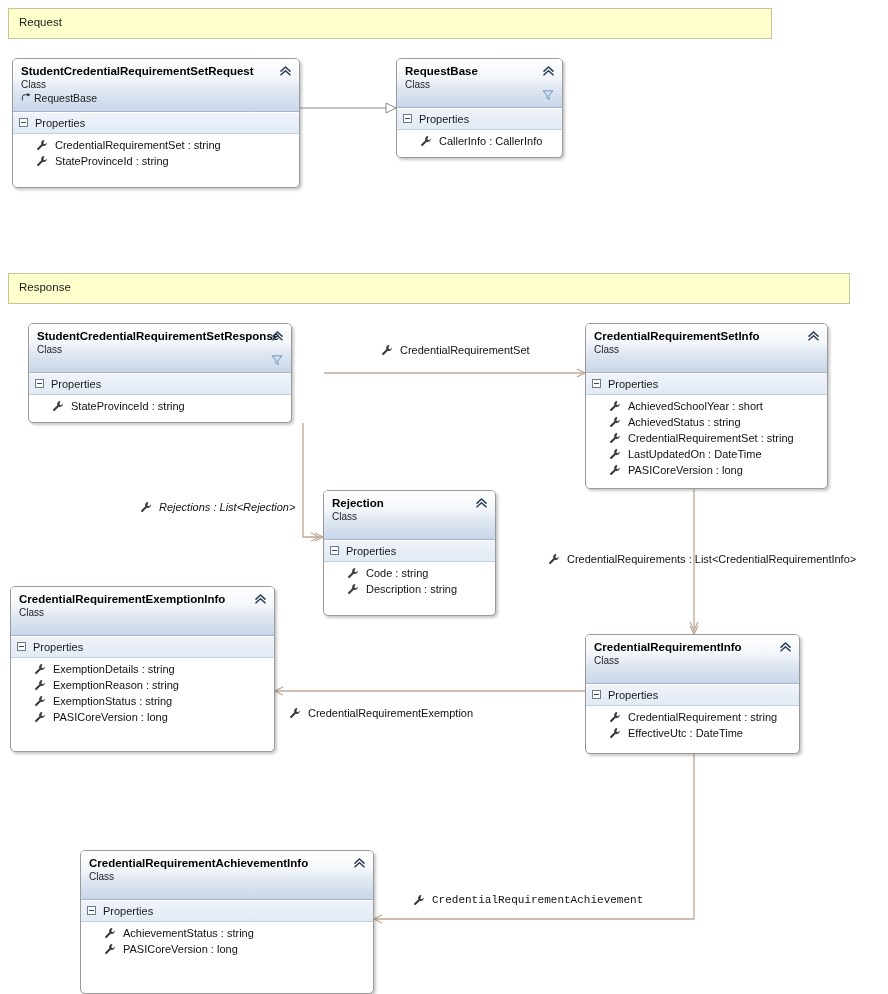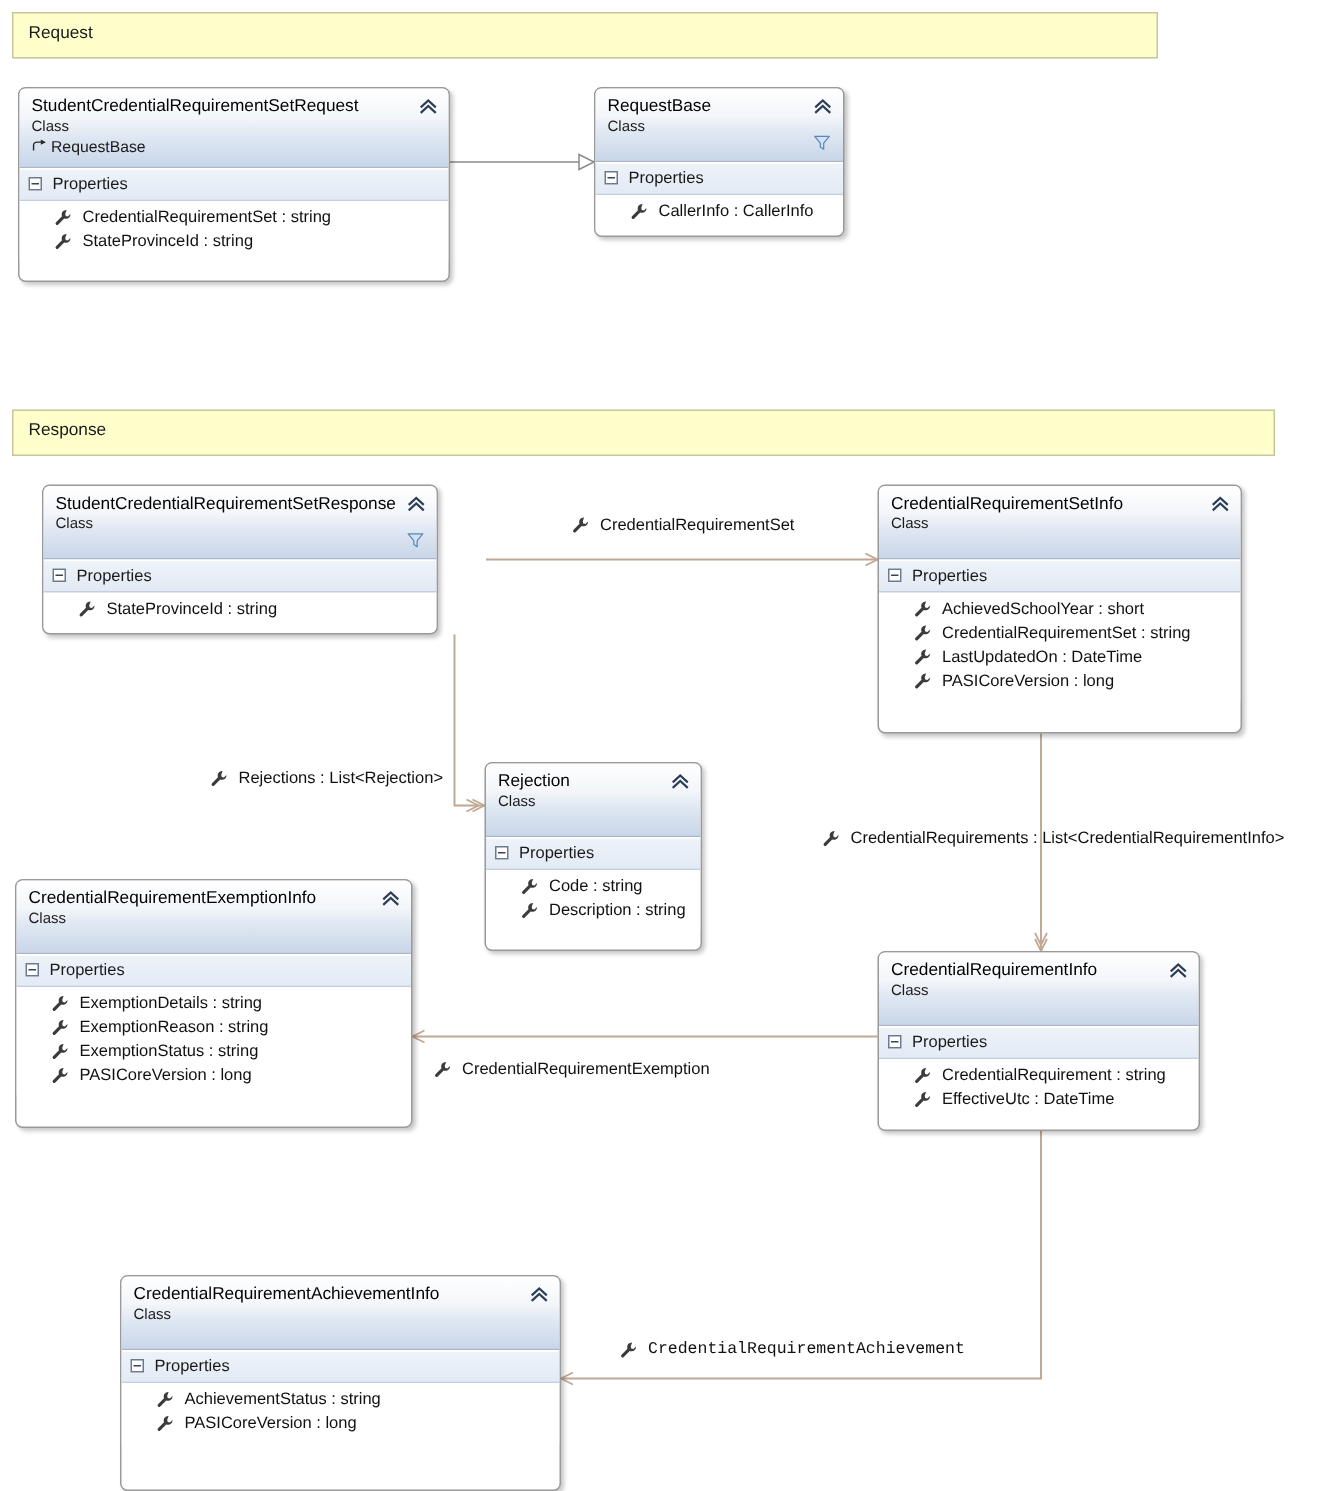--- a/index.html
+++ b/index.html
@@ -44,21 +44,21 @@
     overflow: hidden;
   }
   .uml-header {
     position: relative;
     box-sizing: border-box;
     padding: 5px 26px 6px 8px;
     background: linear-gradient(to bottom, #ffffff 0%, #f3f6fa 38%, #dfe7f2 62%, #c9d6e9 100%);
     border-bottom: 1px solid #a8b6cb;
   }
   .uml-name {
-    font-weight: normal;
+    font-weight: bold;
     font-size: 11.5px;
     color: #000000;
     line-height: 14px;
     white-space: nowrap;
   }
   .uml-stereotype {
     font-size: 10px;
     color: #1c1c1c;
     line-height: 13px;
     white-space: nowrap;
@@ -295,30 +295,33 @@
         <div class="uml-stereotype">Class</div>
         <div class="uml-header-pad"></div>
       </div>
       <div class="compartment-title"><span class="expander"></span><span>Properties</span></div>
       <div class="members">
         <div class="member"><svg class="wrench" viewBox="0 0 16 16">
             <path d="M11.2 1.4a4 4 0 0 0-4.1 5.5L1.8 12.2a1.4 1.4 0 0 0 2 2l5.3-5.3a4 4 0 0 0 5.5-4.1l-2.2 2.2-2-0.4-0.4-2z" fill="#3c3c3c"></path>
           </svg><span>AchievedSchoolYear : short</span></div>
         <div class="member"><svg class="wrench" viewBox="0 0 16 16">
             <path d="M11.2 1.4a4 4 0 0 0-4.1 5.5L1.8 12.2a1.4 1.4 0 0 0 2 2l5.3-5.3a4 4 0 0 0 5.5-4.1l-2.2 2.2-2-0.4-0.4-2z" fill="#3c3c3c"></path>
+          </svg><span>AchievedStatus : string</span></div>
+        <div class="member"><svg class="wrench" viewBox="0 0 16 16">
+            <path d="M11.2 1.4a4 4 0 0 0-4.1 5.5L1.8 12.2a1.4 1.4 0 0 0 2 2l5.3-5.3a4 4 0 0 0 5.5-4.1l-2.2 2.2-2-0.4-0.4-2z" fill="#3c3c3c"></path>
           </svg><span>CredentialRequirementSet : string</span></div>
         <div class="member"><svg class="wrench" viewBox="0 0 16 16">
             <path d="M11.2 1.4a4 4 0 0 0-4.1 5.5L1.8 12.2a1.4 1.4 0 0 0 2 2l5.3-5.3a4 4 0 0 0 5.5-4.1l-2.2 2.2-2-0.4-0.4-2z" fill="#3c3c3c"></path>
           </svg><span>LastUpdatedOn : DateTime</span></div>
         <div class="member"><svg class="wrench" viewBox="0 0 16 16">
             <path d="M11.2 1.4a4 4 0 0 0-4.1 5.5L1.8 12.2a1.4 1.4 0 0 0 2 2l5.3-5.3a4 4 0 0 0 5.5-4.1l-2.2 2.2-2-0.4-0.4-2z" fill="#3c3c3c"></path>
           </svg><span>PASICoreVersion : long</span></div>
       </div>
     </div>
-    <div class="uml-class" style="left: 323px; top: 508px; width: 145px; height: 126px;">
+    <div class="uml-class" style="left: 323px; top: 490px; width: 173px; height: 126px;">
       <div class="uml-header">
         <svg class="chevron" viewBox="0 0 16 16">
           <path d="M2.5 7.5 L8 2.5 L13.5 7.5" fill="none" stroke="#2c3e55" stroke-width="1.8" stroke-linecap="square"></path>
           <path d="M2.5 12 L8 7 L13.5 12" fill="none" stroke="#2c3e55" stroke-width="1.8" stroke-linecap="square"></path>
         </svg>
         <div class="uml-name">Rejection</div>
         <div class="uml-stereotype">Class</div>
         <div class="uml-header-pad"></div>
       </div>
       <div class="compartment-title"><span class="expander"></span><span>Properties</span></div>
@@ -396,21 +399,21 @@
             <path d="M11.2 1.4a4 4 0 0 0-4.1 5.5L1.8 12.2a1.4 1.4 0 0 0 2 2l5.3-5.3a4 4 0 0 0 5.5-4.1l-2.2 2.2-2-0.4-0.4-2z" fill="#3c3c3c"></path>
           </svg><span>PASICoreVersion : long</span></div>
       </div>
     </div>
   </div>
 
 <div id="labels-host">
     <div class="assoc-label" style="left: 381px; top: 343px;"><svg class="wrench" viewBox="0 0 16 16">
         <path d="M11.2 1.4a4 4 0 0 0-4.1 5.5L1.8 12.2a1.4 1.4 0 0 0 2 2l5.3-5.3a4 4 0 0 0 5.5-4.1l-2.2 2.2-2-0.4-0.4-2z" fill="#3c3c3c"></path>
       </svg><span>CredentialRequirementSet</span></div>
-    <div class="assoc-label" style="left: 140px; top: 512px;"><svg class="wrench" viewBox="0 0 16 16">
+    <div class="assoc-label" style="left: 140px; top: 500px; font-style: italic;"><svg class="wrench" viewBox="0 0 16 16">
         <path d="M11.2 1.4a4 4 0 0 0-4.1 5.5L1.8 12.2a1.4 1.4 0 0 0 2 2l5.3-5.3a4 4 0 0 0 5.5-4.1l-2.2 2.2-2-0.4-0.4-2z" fill="#3c3c3c"></path>
       </svg><span>Rejections : List&lt;Rejection&gt;</span></div>
     <div class="assoc-label" style="left: 548px; top: 552px;"><svg class="wrench" viewBox="0 0 16 16">
         <path d="M11.2 1.4a4 4 0 0 0-4.1 5.5L1.8 12.2a1.4 1.4 0 0 0 2 2l5.3-5.3a4 4 0 0 0 5.5-4.1l-2.2 2.2-2-0.4-0.4-2z" fill="#3c3c3c"></path>
       </svg><span>CredentialRequirements : List&lt;CredentialRequirementInfo&gt;</span></div>
     <div class="assoc-label" style="left: 289px; top: 706px;"><svg class="wrench" viewBox="0 0 16 16">
         <path d="M11.2 1.4a4 4 0 0 0-4.1 5.5L1.8 12.2a1.4 1.4 0 0 0 2 2l5.3-5.3a4 4 0 0 0 5.5-4.1l-2.2 2.2-2-0.4-0.4-2z" fill="#3c3c3c"></path>
       </svg><span>CredentialRequirementExemption</span></div>
     <div class="assoc-label" style="left: 413px; top: 893px; font-family: Liberation Mono, monospace;"><svg class="wrench" viewBox="0 0 16 16">
         <path d="M11.2 1.4a4 4 0 0 0-4.1 5.5L1.8 12.2a1.4 1.4 0 0 0 2 2l5.3-5.3a4 4 0 0 0 5.5-4.1l-2.2 2.2-2-0.4-0.4-2z" fill="#3c3c3c"></path>

